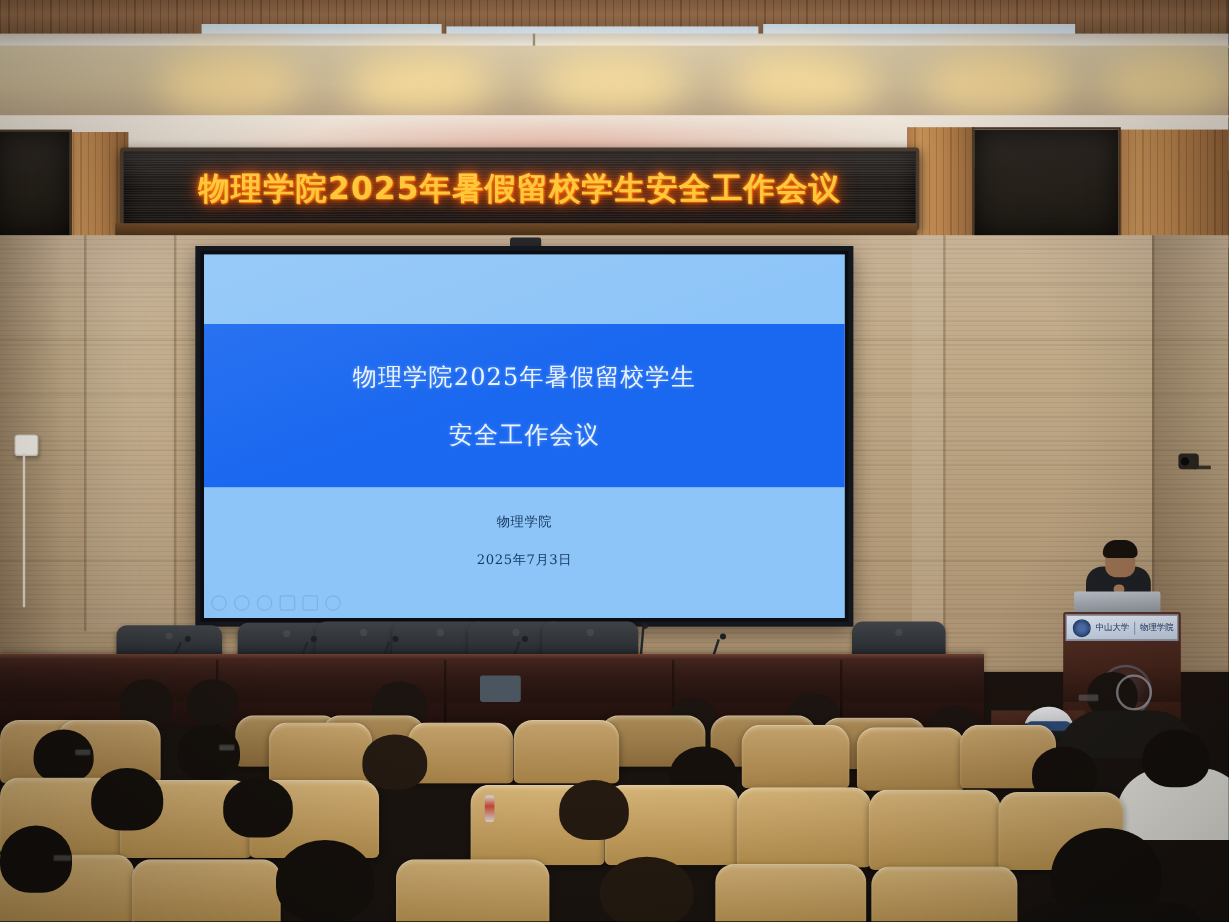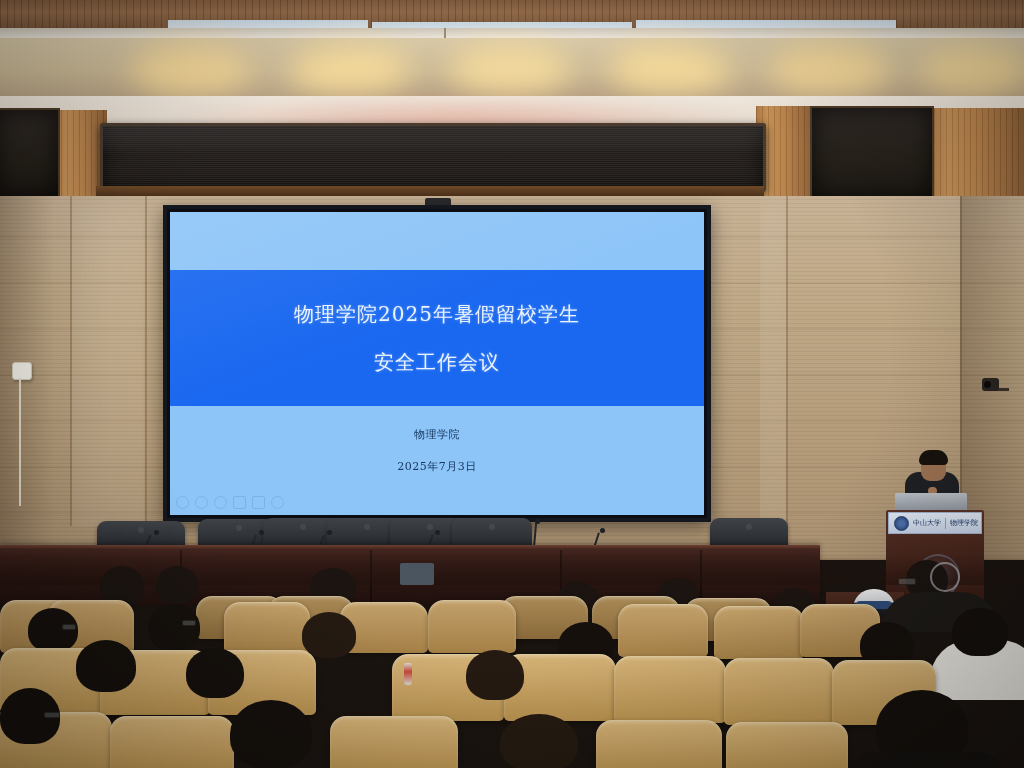--- a/index.html
+++ b/index.html
@@ -549,20 +549,21 @@
 
   <div class="wall-upper"></div>
   <div class="wood-vertical" style="left:55px;top:110px;width:52px;height:98px;"></div>
   <div class="wood-vertical" style="left:756px;top:106px;width:56px;height:104px;"></div>
   <div class="wood-vertical" style="left:928px;top:108px;width:96px;height:98px;"></div>
   <div class="dark-panel" style="left:-6px;top:108px;width:62px;height:88px;"></div>
   <div class="dark-panel" style="left:810px;top:106px;width:120px;height:92px;"></div>
 
   <div class="led-banner">
     <div class="led-shine"></div>
+    <span class="led-text">物理学院2025年暑假留校学生安全工作会议</span>
   </div>
   <div class="banner-ledge"></div>
 
   <div class="wall-stone"></div>
   <div class="stone-slab" style="left:72px;top:196px;width:72px;height:330px;"></div>
   <div class="stone-slab" style="left:760px;top:196px;width:26px;height:350px;background:rgba(255,250,235,.14);"></div>
   <div class="stone-seam" style="left:70px;top:196px;height:330px;"></div>
   <div class="stone-seam" style="left:145px;top:196px;height:330px;"></div>
   <div class="stone-seam" style="left:786px;top:196px;height:350px;"></div>
   <div class="stone-seam" style="left:960px;top:196px;height:350px;"></div>

